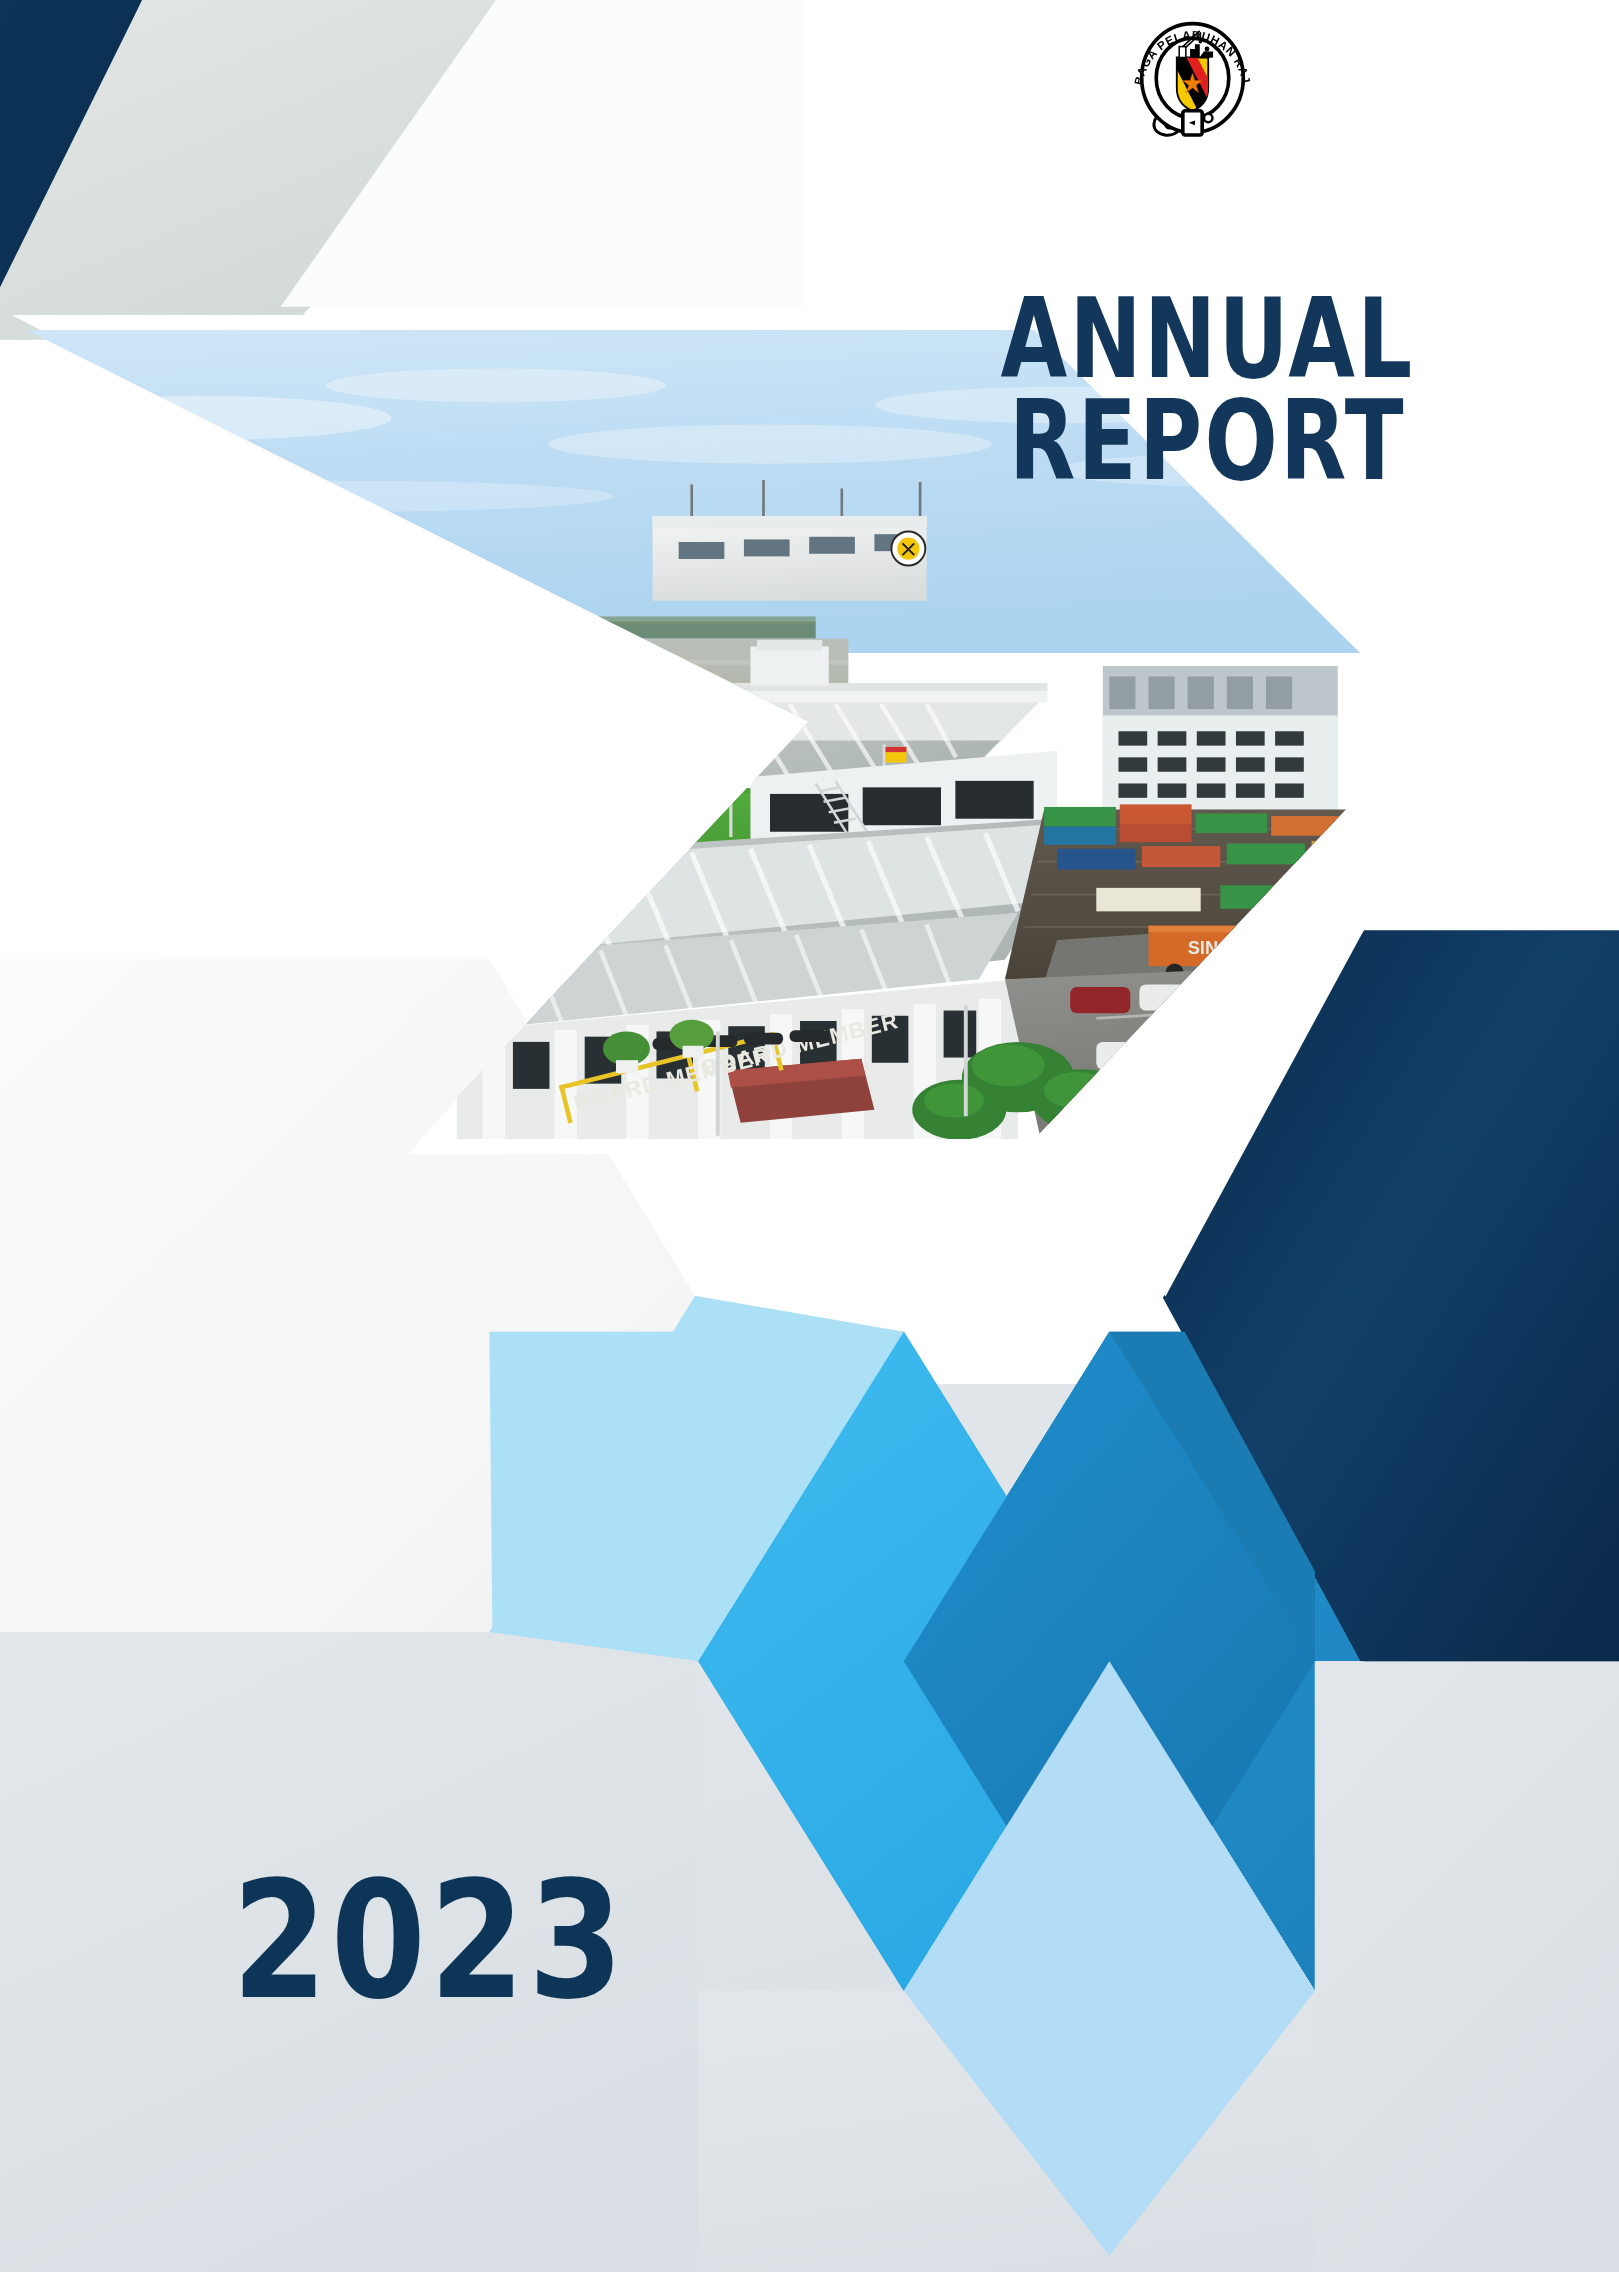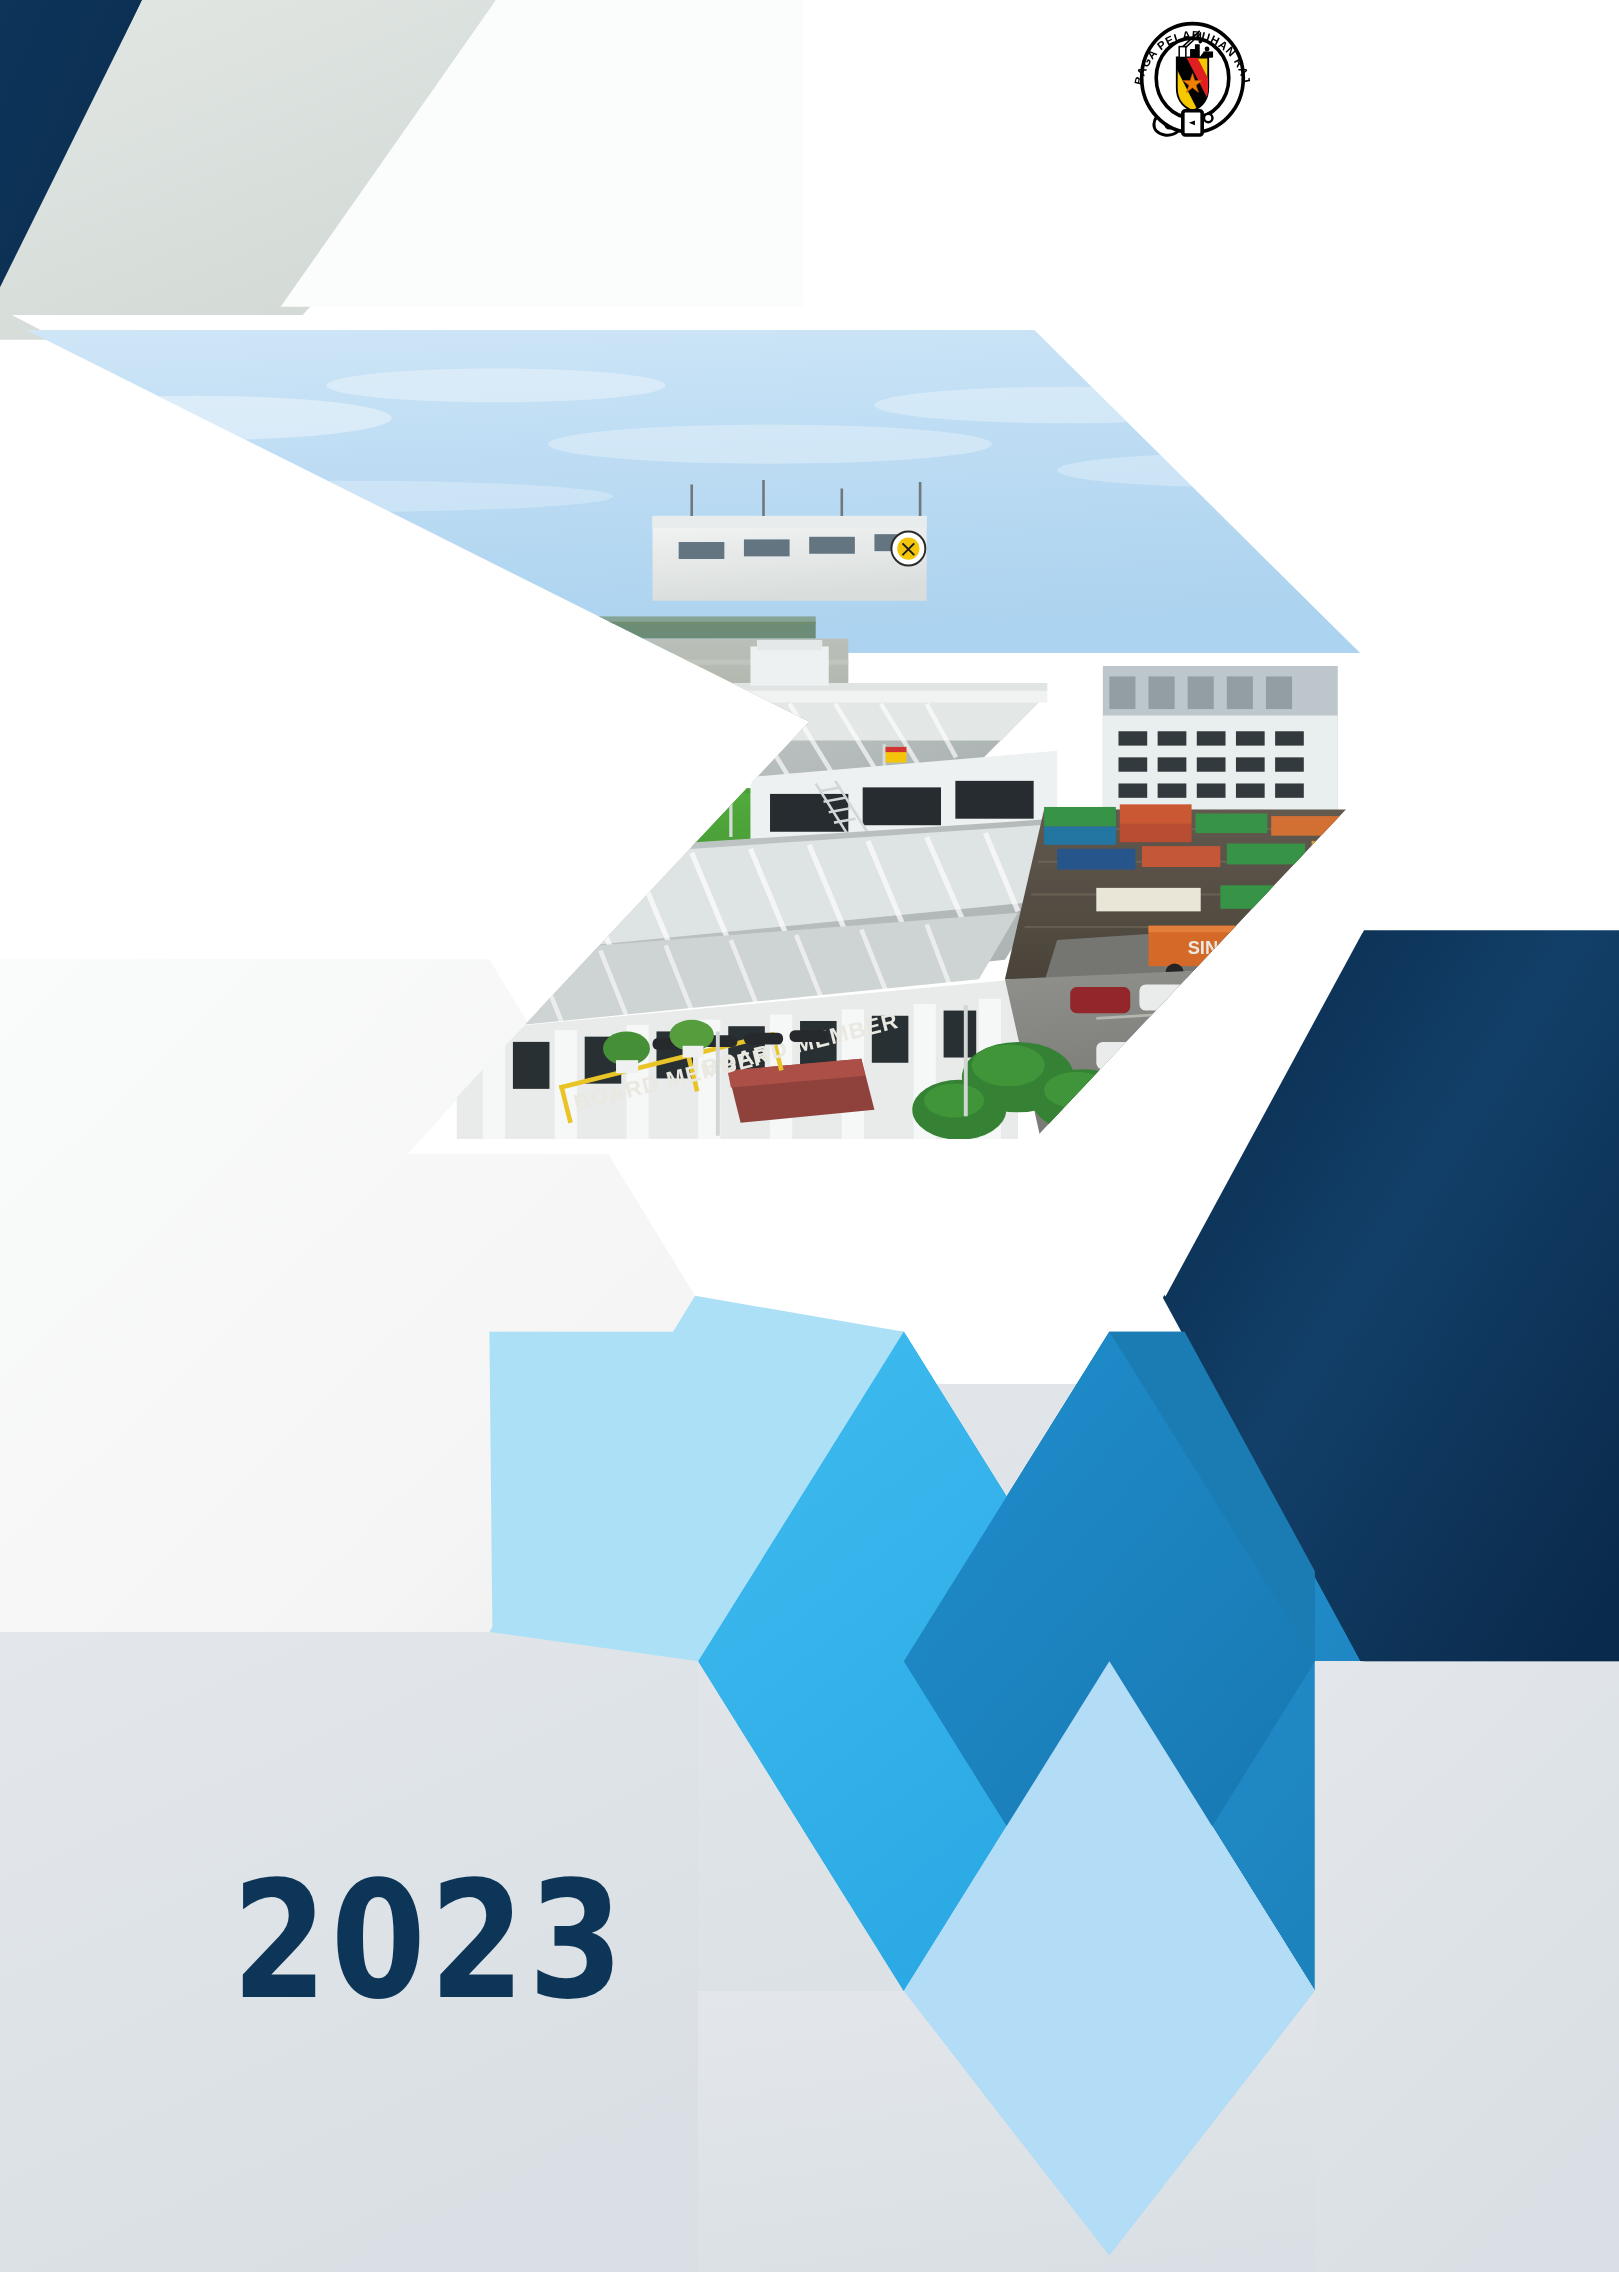--- a/index.html
+++ b/index.html
@@ -673,17 +673,21 @@
         <circle cx="124" cy="48" r="4" fill="#000000"></circle>
         <rect x="118" y="52" width="16" height="10" fill="#000000"></rect>
       </g>
 
       <rect x="84" y="150" width="32" height="40" rx="4" fill="#ffffff" stroke="#000000" stroke-width="6"></rect>
       <path d="M94,170 L104,166 L104,174 Z" fill="#000000"></path>
       <circle cx="126" cy="162" r="7" fill="#ffffff" stroke="#000000" stroke-width="4"></circle>
     </svg>
   </div>
 
+  <div id="title-block">
+    <div class="title-line" id="title-line-1">ANNUAL</div>
+    <div class="title-line" id="title-line-2">REPORT</div>
+  </div>
 
   <div id="year">2023</div>
 
 </div>
 
 
 </body></html>

